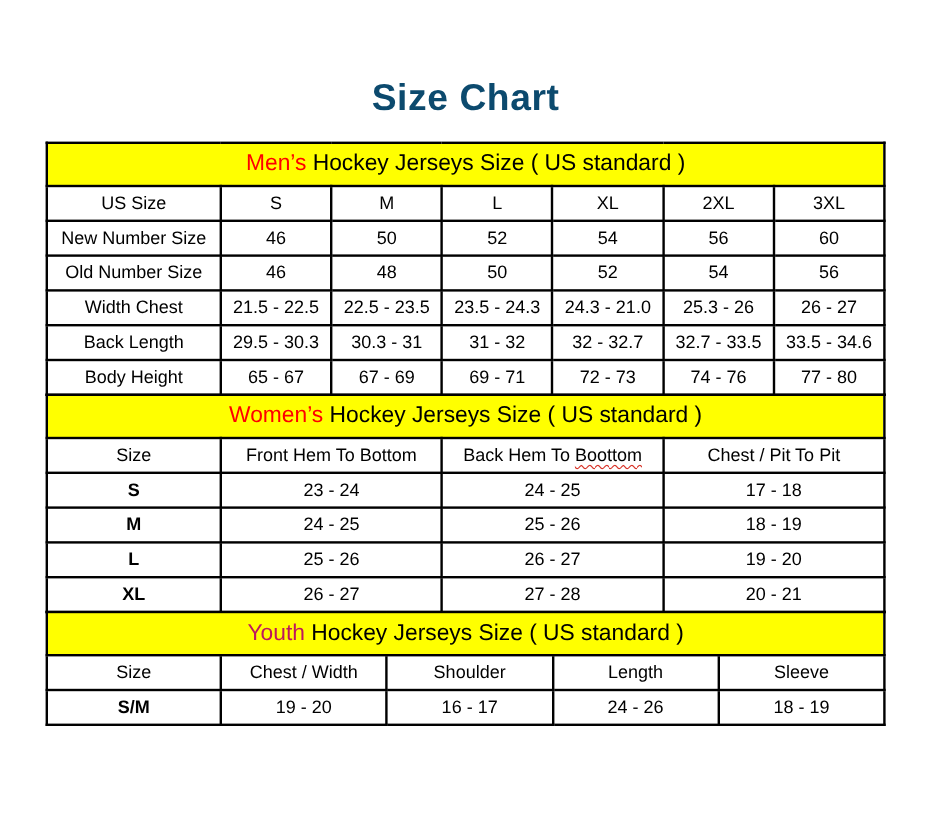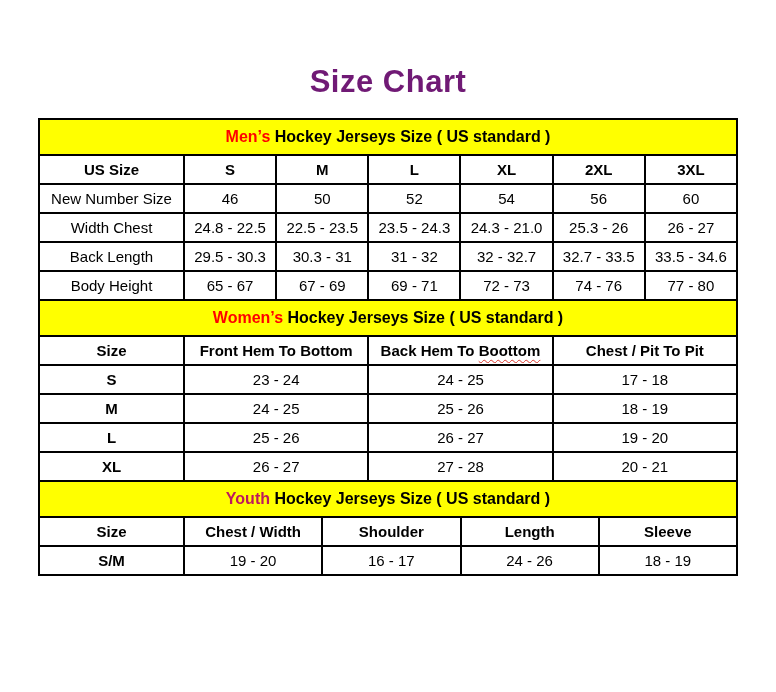--- a/index.html
+++ b/index.html
@@ -38,38 +38,38 @@
     border: 2px solid #000000;
     text-align: center;
     vertical-align: middle;
     padding: 0 2px;
     font-size: 15px;
     overflow: hidden;
     white-space: nowrap;
   }
   .section-header-cell {
     height: 36px;
-    font-size: 16px;
-    font-weight: 700;
-  }
-  th.column-header { height: 29px; font-size: 15px; font-weight: 700; border-radius: 13px; }
+    font-size: 19px;
+    font-weight: 400;
+  }
+  th.column-header { height: 29px; font-size: 15px; font-weight: 400; border-radius: 13px; }
   td.size-cell, td.row-label { height: 29px; font-weight: 400; }
   td.row-label.bold { font-weight: 700; }
   .squiggle {
     text-decoration-line: underline;
     text-decoration-style: wavy;
     text-decoration-thickness: 1px;
     text-underline-offset: 3px;
   }
 </style>
 </head>
 <body>
 
 <div class="page">
-  <h1 class="page-title" style="color: #701a75;">Size Chart</h1>
+  <h1 class="page-title" style="color: #0c4a6e;">Size Chart</h1>
   <div class="chart-stack">
       <table>
         <colgroup>
           <col style="width: 145px;">
           <col>
           <col>
           <col>
           <col>
           <col>
           <col>
@@ -90,22 +90,31 @@
           <tr>
             <td class="row-label">New Number Size</td>
             <td class="size-cell">46</td>
             <td class="size-cell">50</td>
             <td class="size-cell">52</td>
             <td class="size-cell">54</td>
             <td class="size-cell">56</td>
             <td class="size-cell">60</td>
           </tr>
           <tr>
+            <td class="row-label">Old Number Size</td>
+            <td class="size-cell">46</td>
+            <td class="size-cell">48</td>
+            <td class="size-cell">50</td>
+            <td class="size-cell">52</td>
+            <td class="size-cell">54</td>
+            <td class="size-cell">56</td>
+          </tr>
+          <tr>
             <td class="row-label">Width Chest</td>
-            <td class="size-cell">24.8 - 22.5</td>
+            <td class="size-cell">21.5 - 22.5</td>
             <td class="size-cell">22.5 - 23.5</td>
             <td class="size-cell">23.5 - 24.3</td>
             <td class="size-cell">24.3 - 21.0</td>
             <td class="size-cell">25.3 - 26</td>
             <td class="size-cell">26 - 27</td>
           </tr>
           <tr>
             <td class="row-label">Back Length</td>
             <td class="size-cell">29.5 - 30.3</td>
             <td class="size-cell">30.3 - 31</td>

